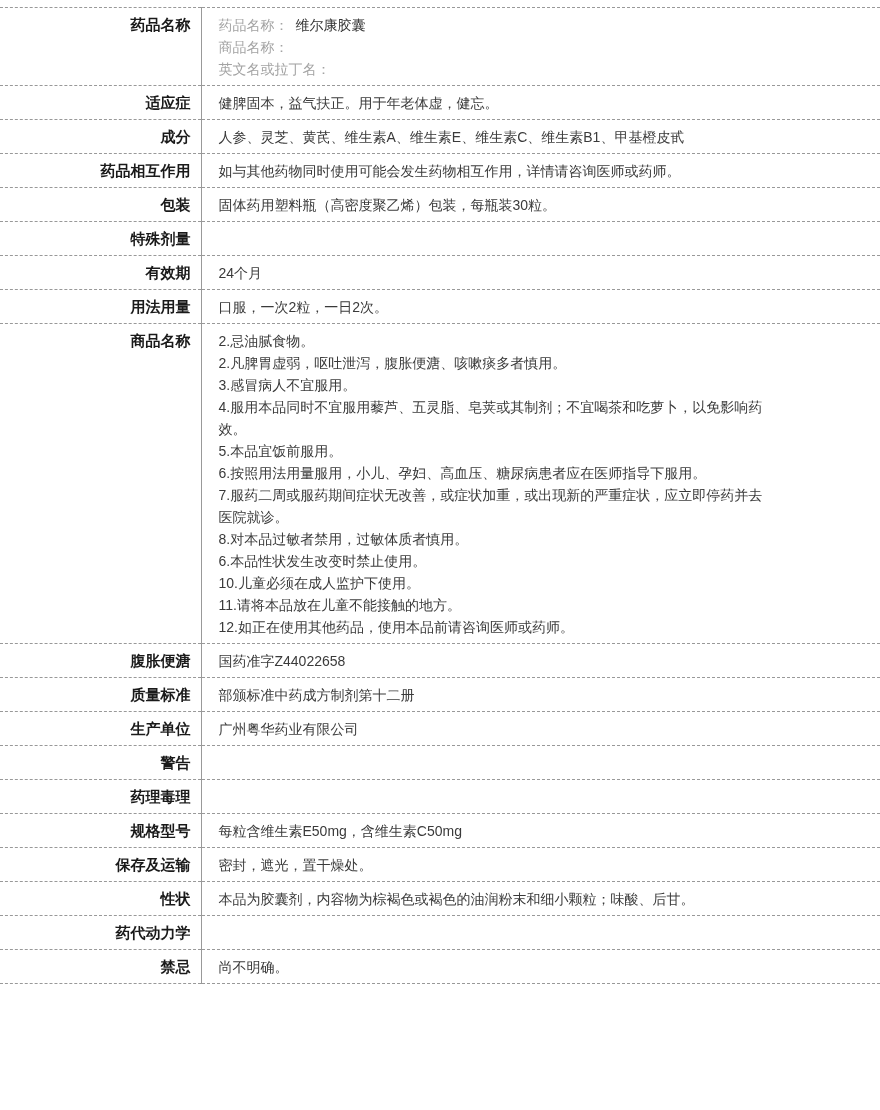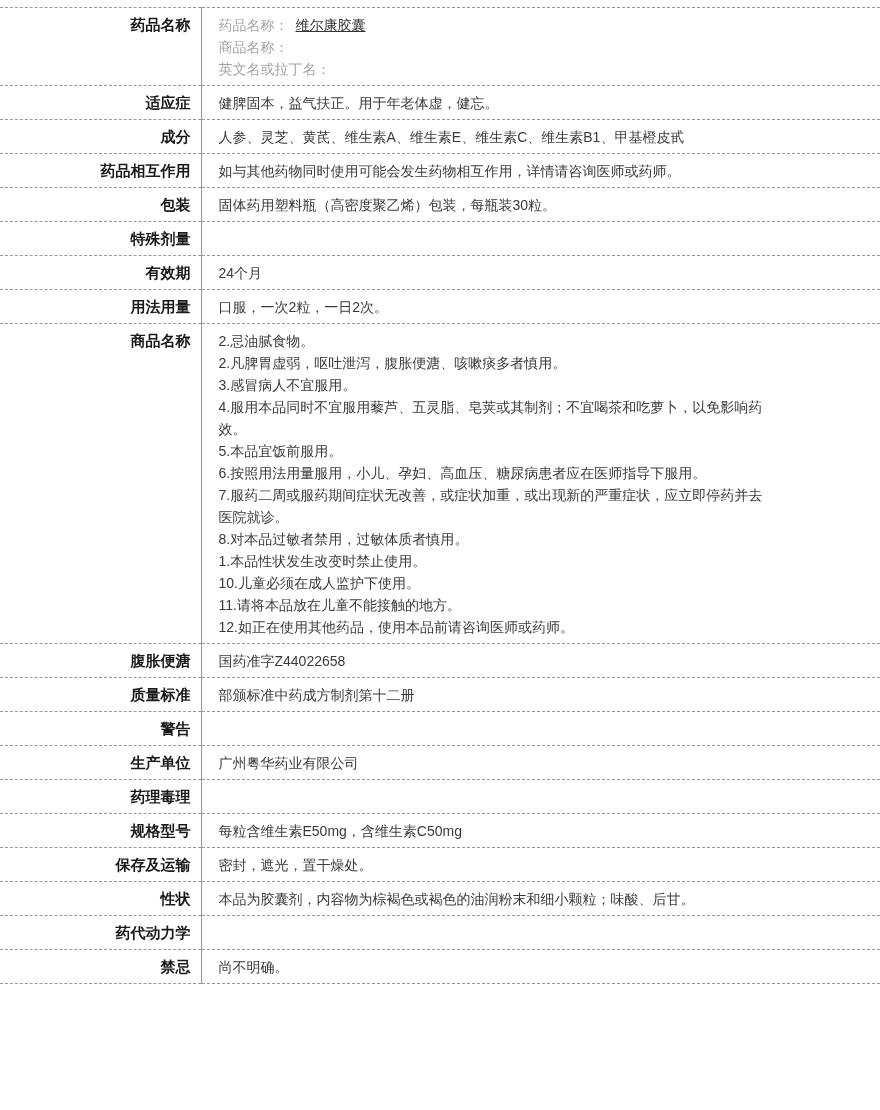--- a/index.html
+++ b/index.html
@@ -35,21 +35,21 @@
   .value-cell {
     vertical-align: top;
     padding: 6px 10px 5px 17px;
     font-size: 14px;
     font-weight: normal;
     color: #3a3a3a;
     line-height: 22px;
   }
   .sub-line { line-height: 22px; }
   .sub-label { color: #a3a3a3; }
-  .sub-value { color: #333333; margin-left: 7px; text-decoration: underline; }
+  .sub-value { color: #333333; margin-left: 7px; }
   .notes { max-width: 552px; }
   .note-line { line-height: 22px; }
 </style>
 </head>
 <body>
 
 <table class="drug-table">
   <tbody id="table-body">
     <tr>
       <th class="label-cell">药品名称</th>
@@ -100,46 +100,46 @@
     <td class="value-cell">
           <div class="notes">
             <div class="note-line">2.忌油腻食物。</div>
             <div class="note-line">2.凡脾胃虚弱，呕吐泄泻，腹胀便溏、咳嗽痰多者慎用。</div>
             <div class="note-line">3.感冒病人不宜服用。</div>
             <div class="note-line">4.服用本品同时不宜服用藜芦、五灵脂、皂荚或其制剂；不宜喝茶和吃萝卜，以免影响药效。</div>
             <div class="note-line">5.本品宜饭前服用。</div>
             <div class="note-line">6.按照用法用量服用，小儿、孕妇、高血压、糖尿病患者应在医师指导下服用。</div>
             <div class="note-line">7.服药二周或服药期间症状无改善，或症状加重，或出现新的严重症状，应立即停药并去医院就诊。</div>
             <div class="note-line">8.对本品过敏者禁用，过敏体质者慎用。</div>
-            <div class="note-line">1.本品性状发生改变时禁止使用。</div>
+            <div class="note-line">6.本品性状发生改变时禁止使用。</div>
             <div class="note-line">10.儿童必须在成人监护下使用。</div>
             <div class="note-line">11.请将本品放在儿童不能接触的地方。</div>
             <div class="note-line">12.如正在使用其他药品，使用本品前请咨询医师或药师。</div>
           </div>
         </td>
   </tr>
 
   <tr>
     <th class="label-cell">腹胀便溏</th>
     <td class="value-cell">国药准字Z44022658</td>
   </tr>
 
   <tr>
     <th class="label-cell">质量标准</th>
     <td class="value-cell">部颁标准中药成方制剂第十二册</td>
   </tr>
 
   <tr>
-    <th class="label-cell">警告</th>
-    <td class="value-cell"></td>
+    <th class="label-cell">生产单位</th>
+    <td class="value-cell">广州粤华药业有限公司</td>
   </tr>
 
   <tr>
-    <th class="label-cell">生产单位</th>
-    <td class="value-cell">广州粤华药业有限公司</td>
+    <th class="label-cell">警告</th>
+    <td class="value-cell"></td>
   </tr>
 
   <tr>
     <th class="label-cell">药理毒理</th>
     <td class="value-cell"></td>
   </tr>
 
   <tr>
     <th class="label-cell">规格型号</th>
     <td class="value-cell">每粒含维生素E50mg，含维生素C50mg</td>

